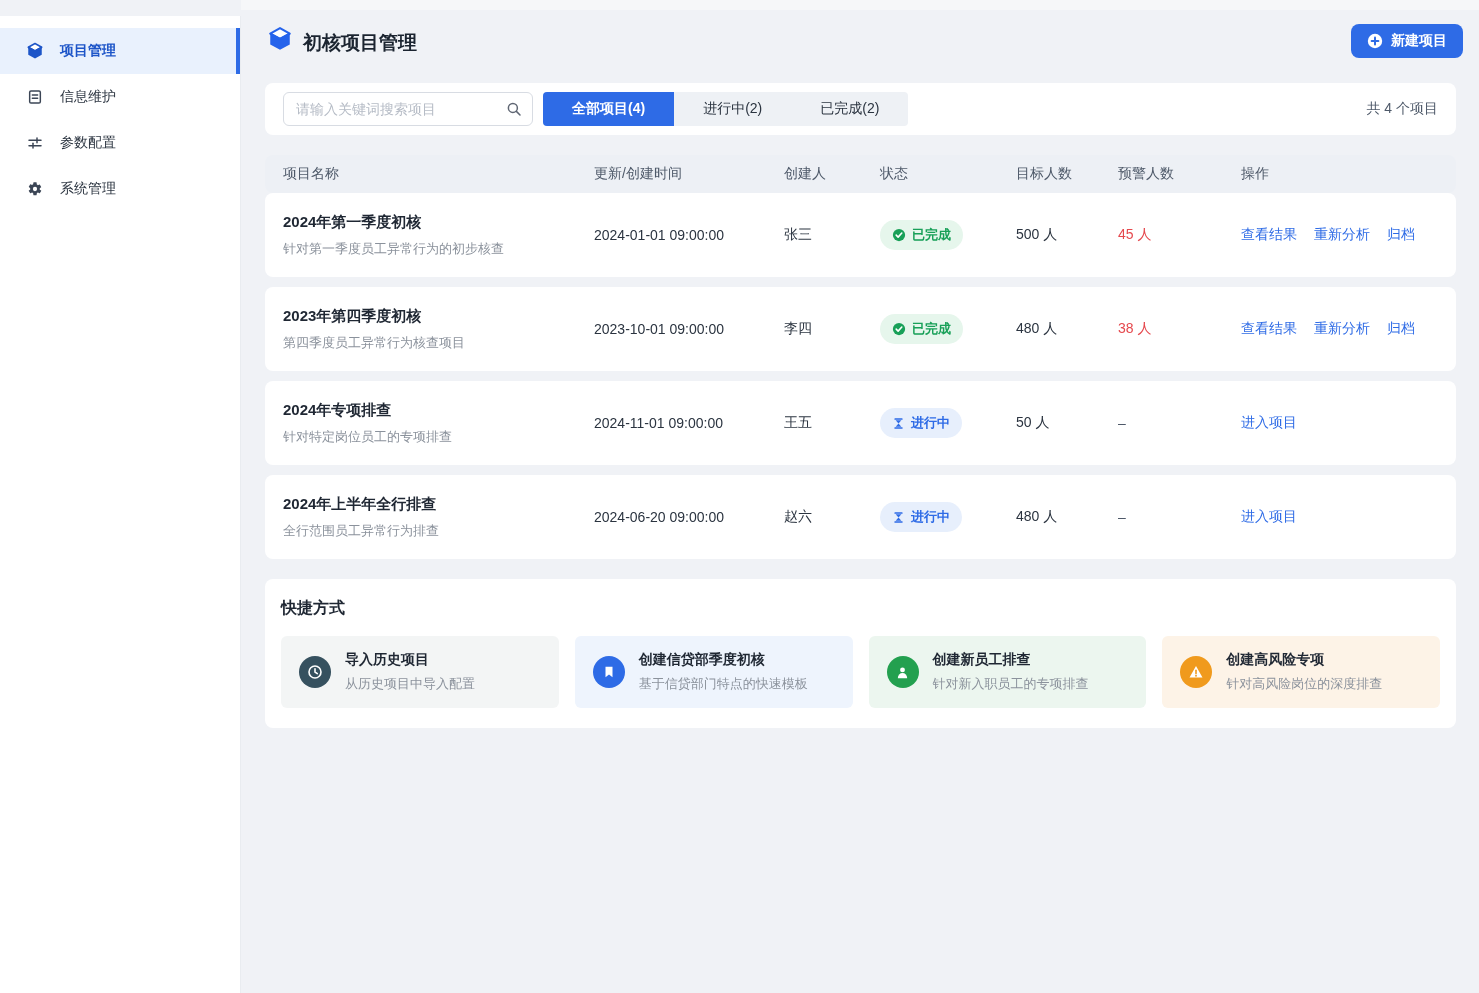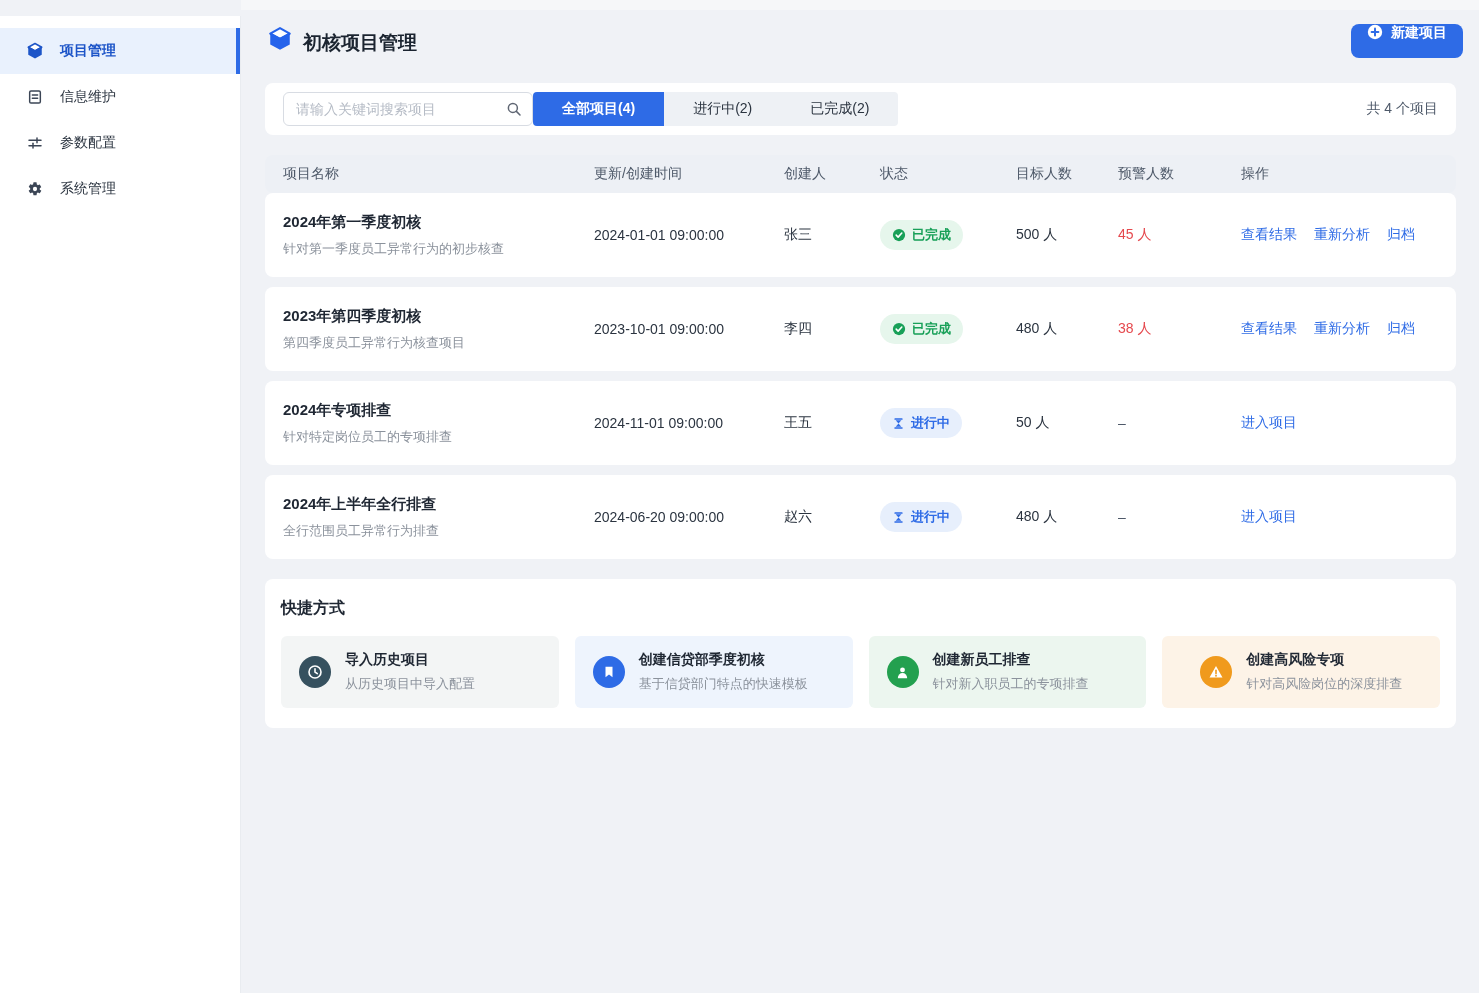--- a/index.html
+++ b/index.html
@@ -32,21 +32,21 @@
   .main { position:absolute; left:241px; top:0; right:0; bottom:0; background:#f0f2f6; }
   .top-strip { height:10px; background:#f6f7f9; }
 
   .page-header {
     display:flex; align-items:center; justify-content:space-between;
     padding:12px 16px 12px 26px; height:62px;
   }
   .ph-left { display:flex; align-items:flex-end; gap:10px; }
   .page-title { font-size:19px; font-weight:bold; color:#1b2430; }
   .btn-primary {
-    display:flex; align-items:flex-start; gap:8px;
+    display:flex; align-items:center; gap:8px;
     background:#2e6be6; color:#ffffff; border:none; cursor:pointer;
     font-size:14px; font-weight:bold; padding:0 16px; height:34px; border-radius:8px;
     font-family:inherit;
   }
 
   .content { padding:0 23px 0 24px; }
 
   
   .toolbar-card {
     background:#ffffff; border-radius:8px; height:52px;
@@ -58,21 +58,21 @@
   .search-box input {
     width:100%; height:100%; border:1px solid #d8dce3; border-radius:6px;
     padding:0 34px 0 12px; font-size:14px; color:#333; outline:none;
     font-family:inherit; background:#fff;
   }
   .search-box input::placeholder { color:#b6bcc6; }
   .search-box .search-ic {
     position:absolute; right:10px; top:8px; width:18px; height:18px;
   }
   .tab-group {
-    display:flex; background:#eef1f5; border-radius:4px; overflow:hidden; height:34px;
+    display:flex; margin-left:10px; background:#eef1f5; border-radius:4px; overflow:hidden; height:34px;
   }
   .tab {
     padding:0 29px; display:flex; align-items:center; font-size:14px;
     color:#2b3440; cursor:pointer; white-space:nowrap;
   }
   .tab.active { background:#2e6be6; color:#ffffff; font-weight:bold; }
   .toolbar-count { margin-left:auto; font-size:14px; color:#4e5969; }
 
   
   .table-header {
@@ -115,21 +115,21 @@
   }
   .shortcut-title { font-size:16px; font-weight:bold; color:#1f2733; margin-bottom:17px; }
   .shortcut-grid { display:flex; gap:16px; }
   .sc-item {
     flex:1; height:72px; border-radius:6px; display:flex; align-items:center;
     gap:14px; padding:0 18px; cursor:pointer;
   }
   .sc-item.gray   { background:#f3f5f5; }
   .sc-item.blue   { background:#eef4fd; }
   .sc-item.green  { background:#ecf6ef; }
-  .sc-item.orange { background:#fdf3e7;justify-content:center; }
+  .sc-item.orange { background:#fdf3e7; }
   .sc-circle {
     width:32px; height:32px; border-radius:50%; flex:0 0 32px;
     display:flex; align-items:center; justify-content:center;
   }
   .cir-slate  { background:#36515f; }
   .cir-blue   { background:#2e6be6; }
   .cir-green  { background:#23a04f; }
   .cir-orange { background:#f09a1d; }
   .sc-title { font-size:14px; font-weight:bold; color:#1f2733; margin-bottom:6px; }
   .sc-desc  { font-size:13px; color:#8b929c; }

